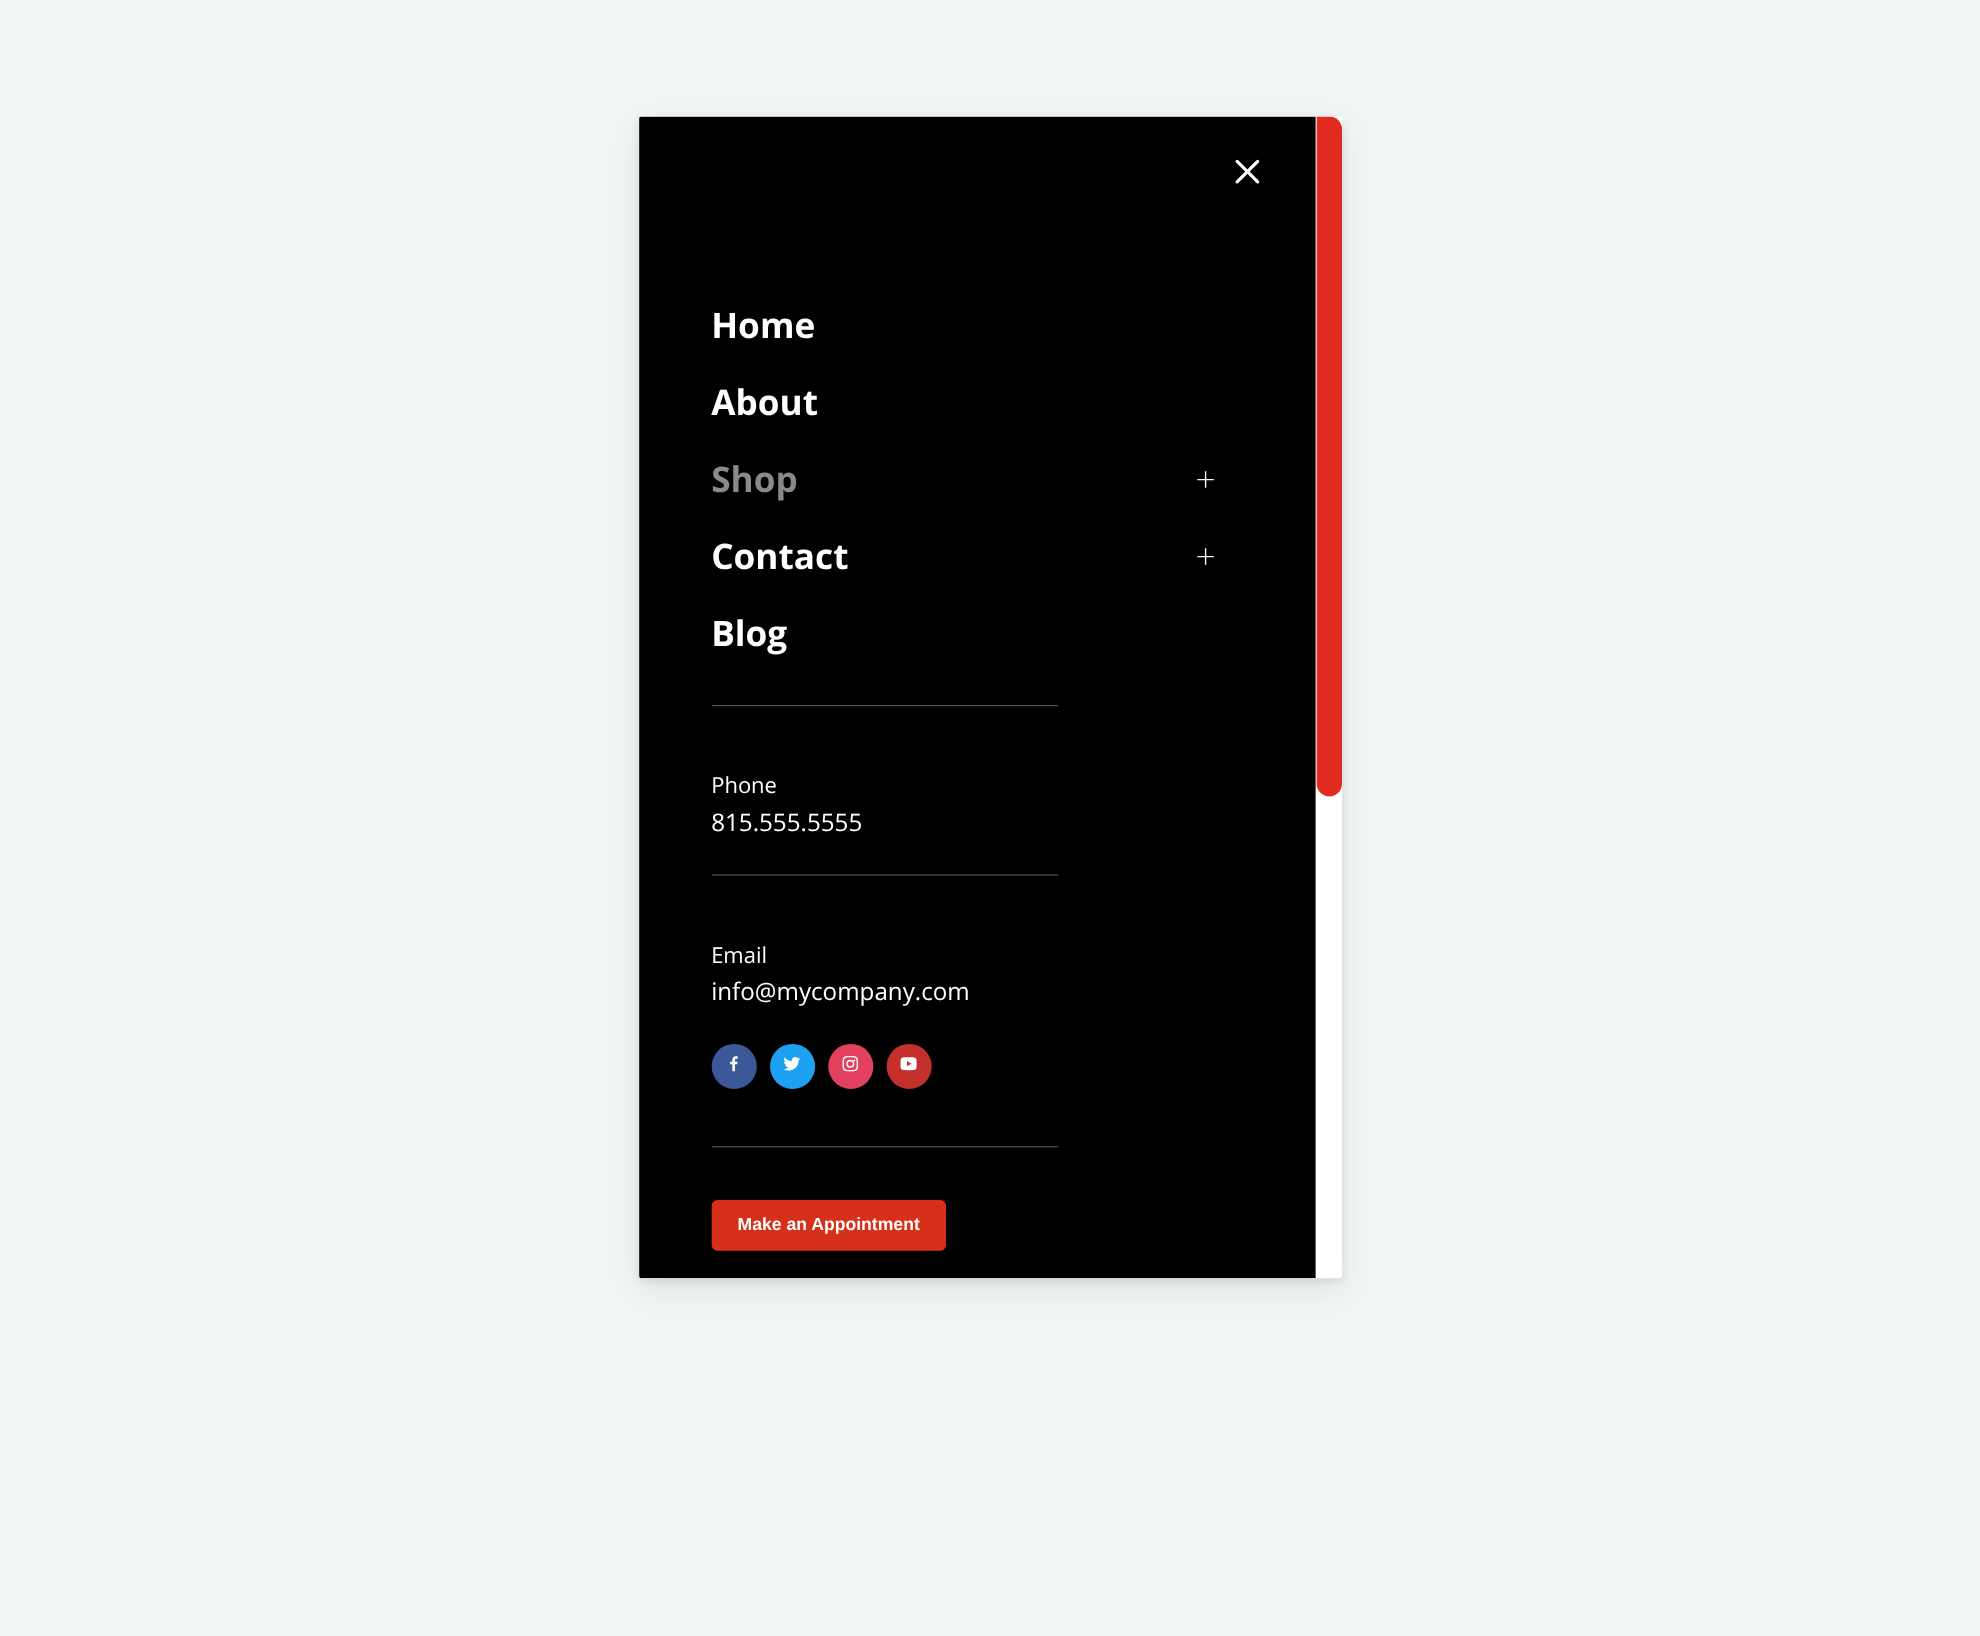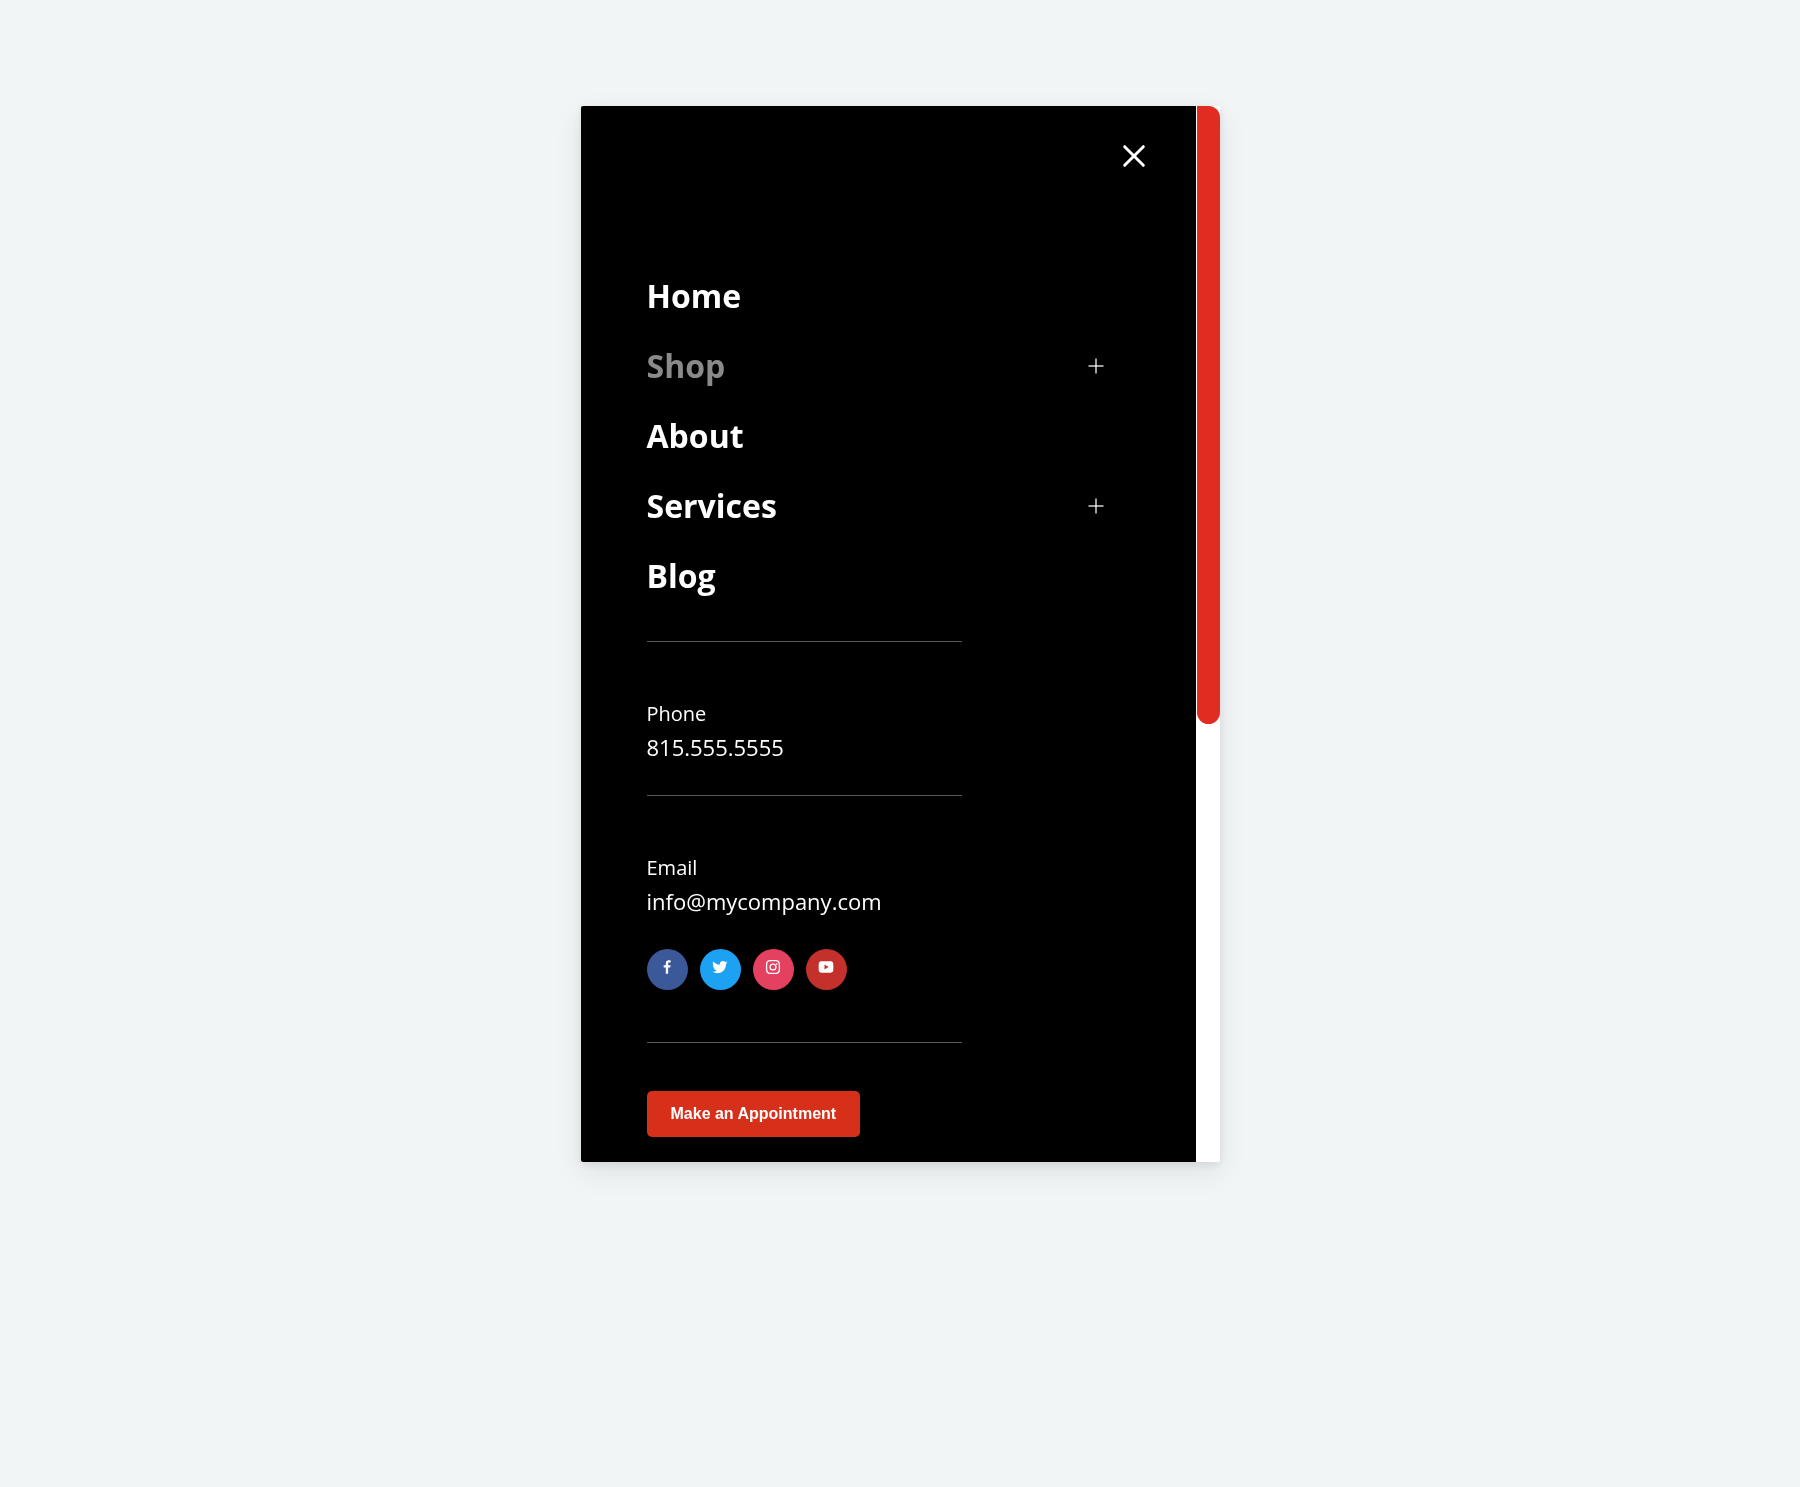--- a/index.html
+++ b/index.html
@@ -194,35 +194,35 @@
 
     <div class="menu-content">
 
       <ul class="nav-list">
 
         <li class="nav-item">
           <span class="nav-label">Home</span>
         </li>
 
         <li class="nav-item">
+          <span class="nav-label">About</span>
+        </li>
+
+        <li class="nav-item">
           <span class="nav-label muted">Shop</span>
           <span class="expand-icon">
             <svg viewBox="0 0 24 24" fill="none" stroke="currentColor" stroke-width="1.5" stroke-linecap="butt">
               <line x1="12" y1="3" x2="12" y2="21"></line>
               <line x1="3" y1="12" x2="21" y2="12"></line>
             </svg>
           </span>
         </li>
 
         <li class="nav-item">
-          <span class="nav-label">About</span>
-        </li>
-
-        <li class="nav-item">
-          <span class="nav-label">Services</span>
+          <span class="nav-label">Contact</span>
           <span class="expand-icon">
             <svg viewBox="0 0 24 24" fill="none" stroke="currentColor" stroke-width="1.5" stroke-linecap="butt">
               <line x1="12" y1="3" x2="12" y2="21"></line>
               <line x1="3" y1="12" x2="21" y2="12"></line>
             </svg>
           </span>
         </li>
 
         <li class="nav-item">
           <span class="nav-label">Blog</span>

